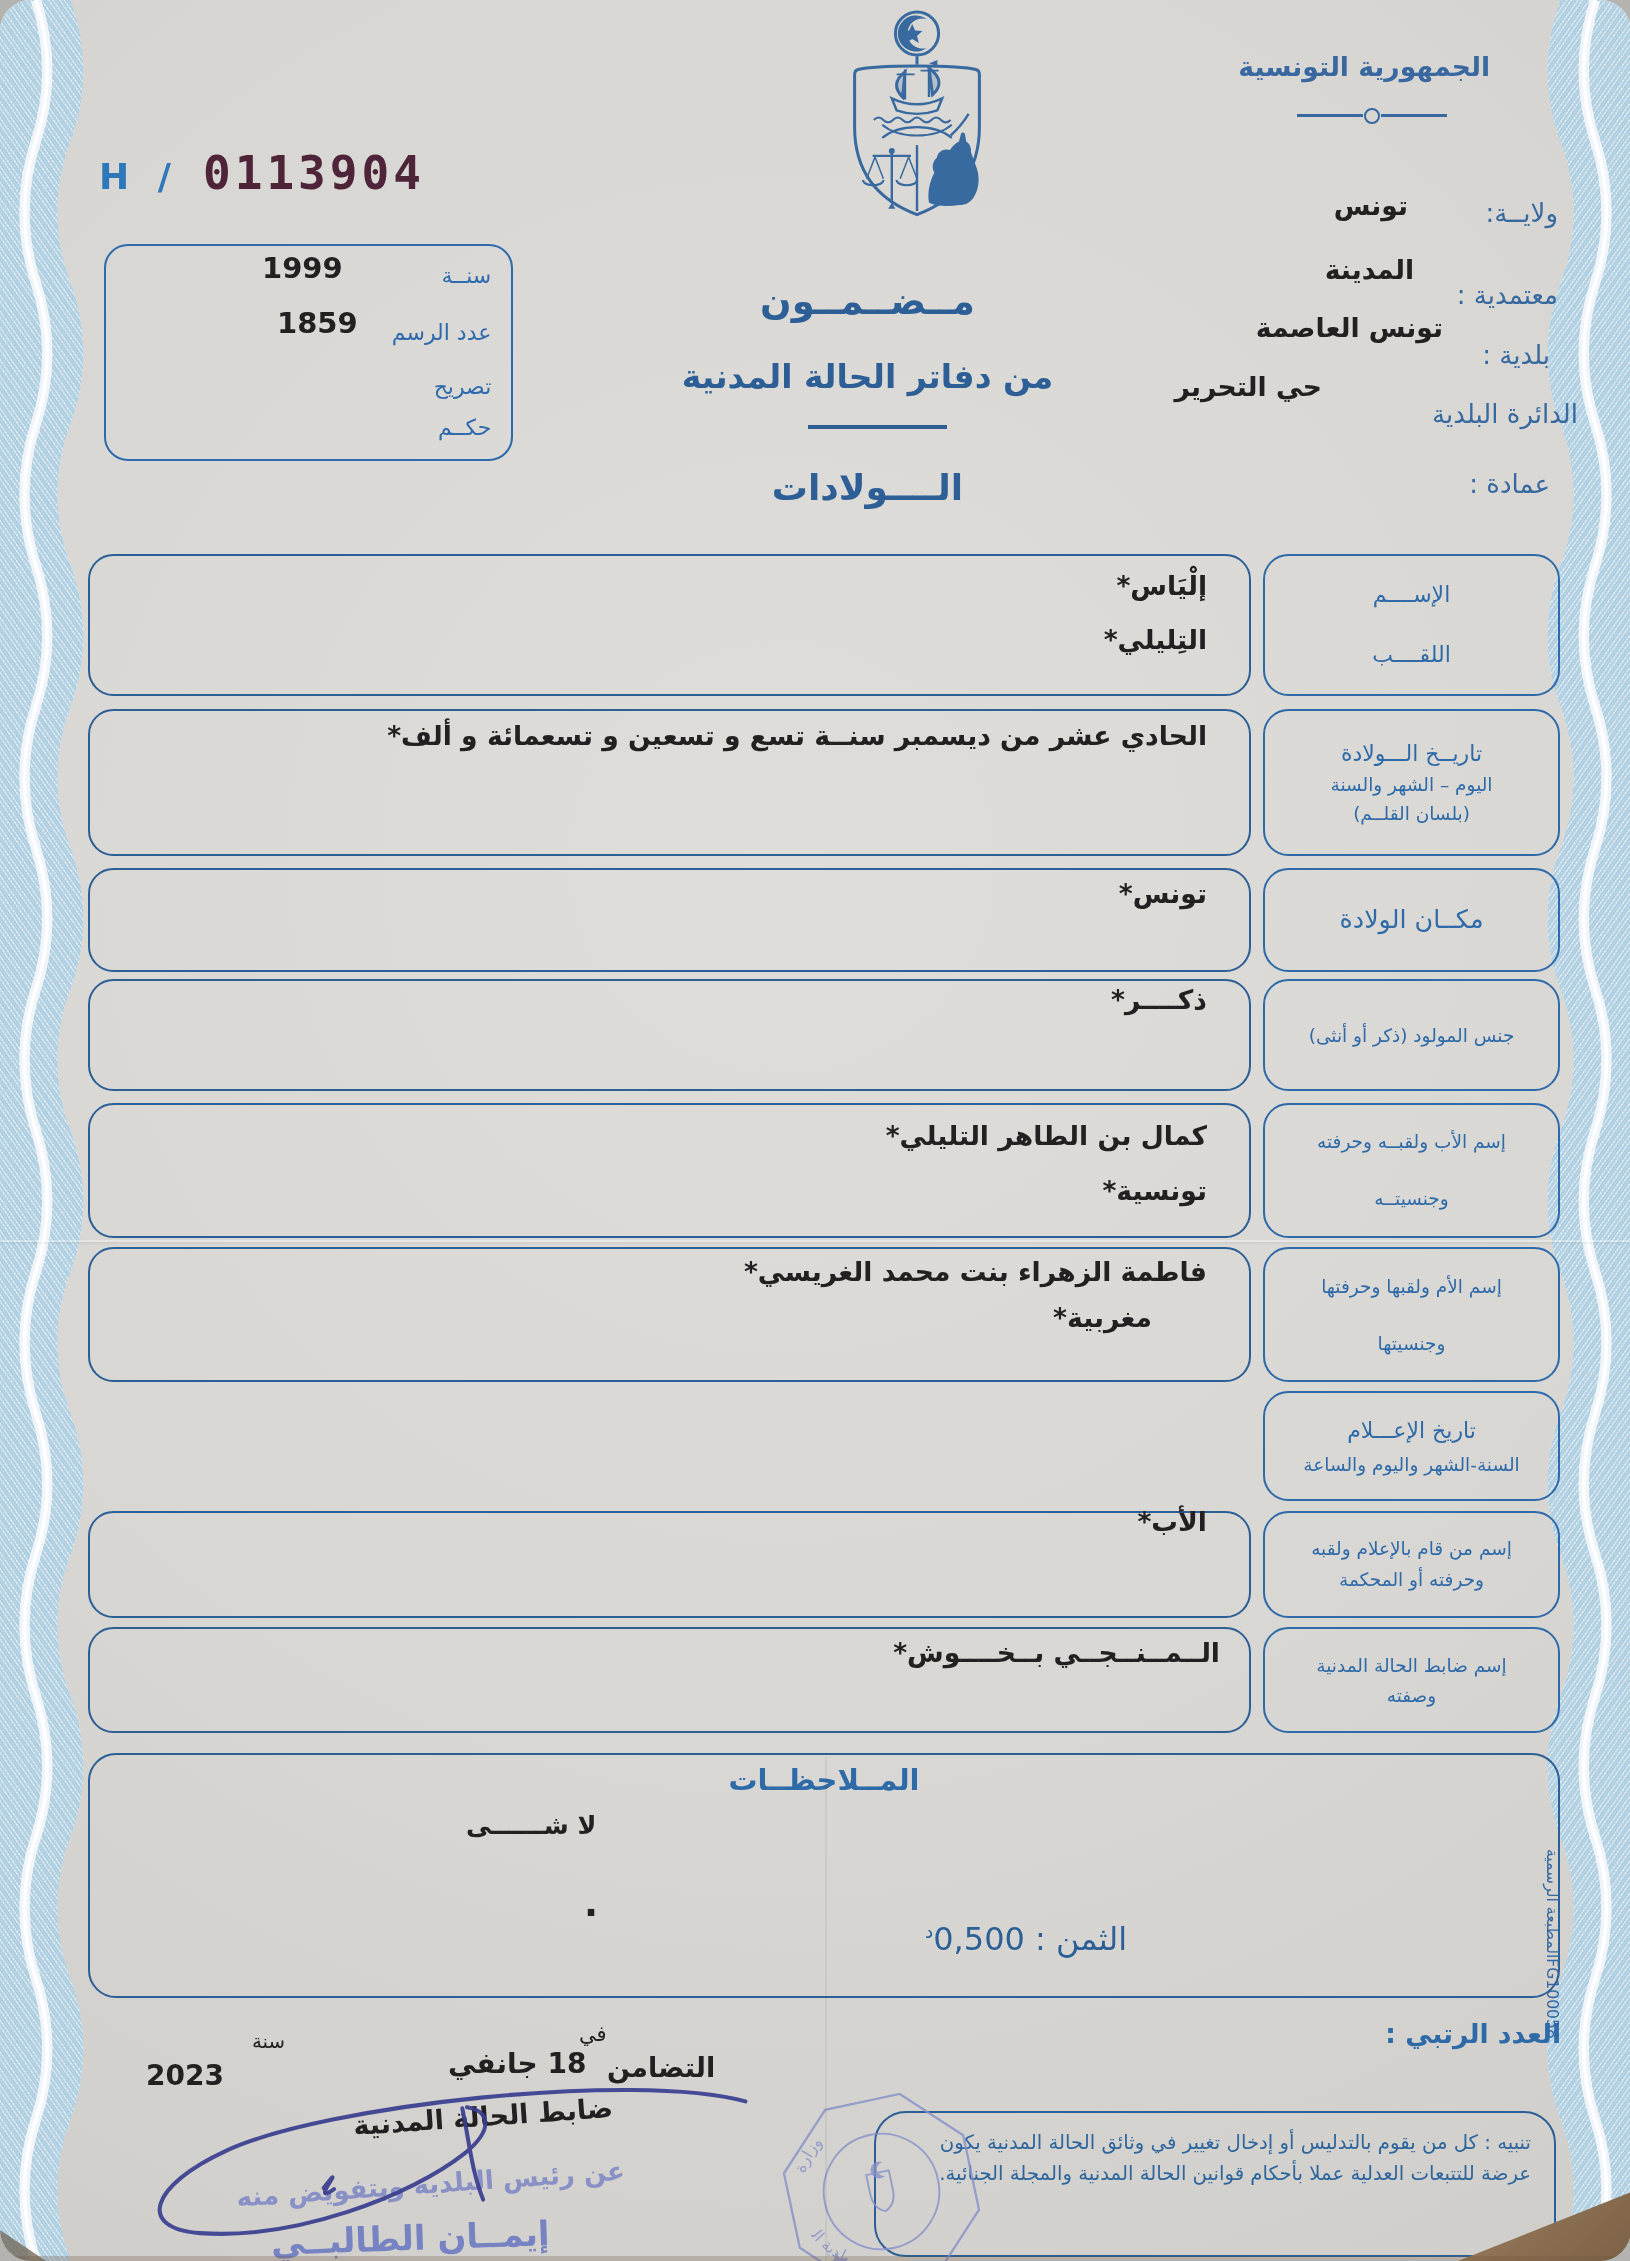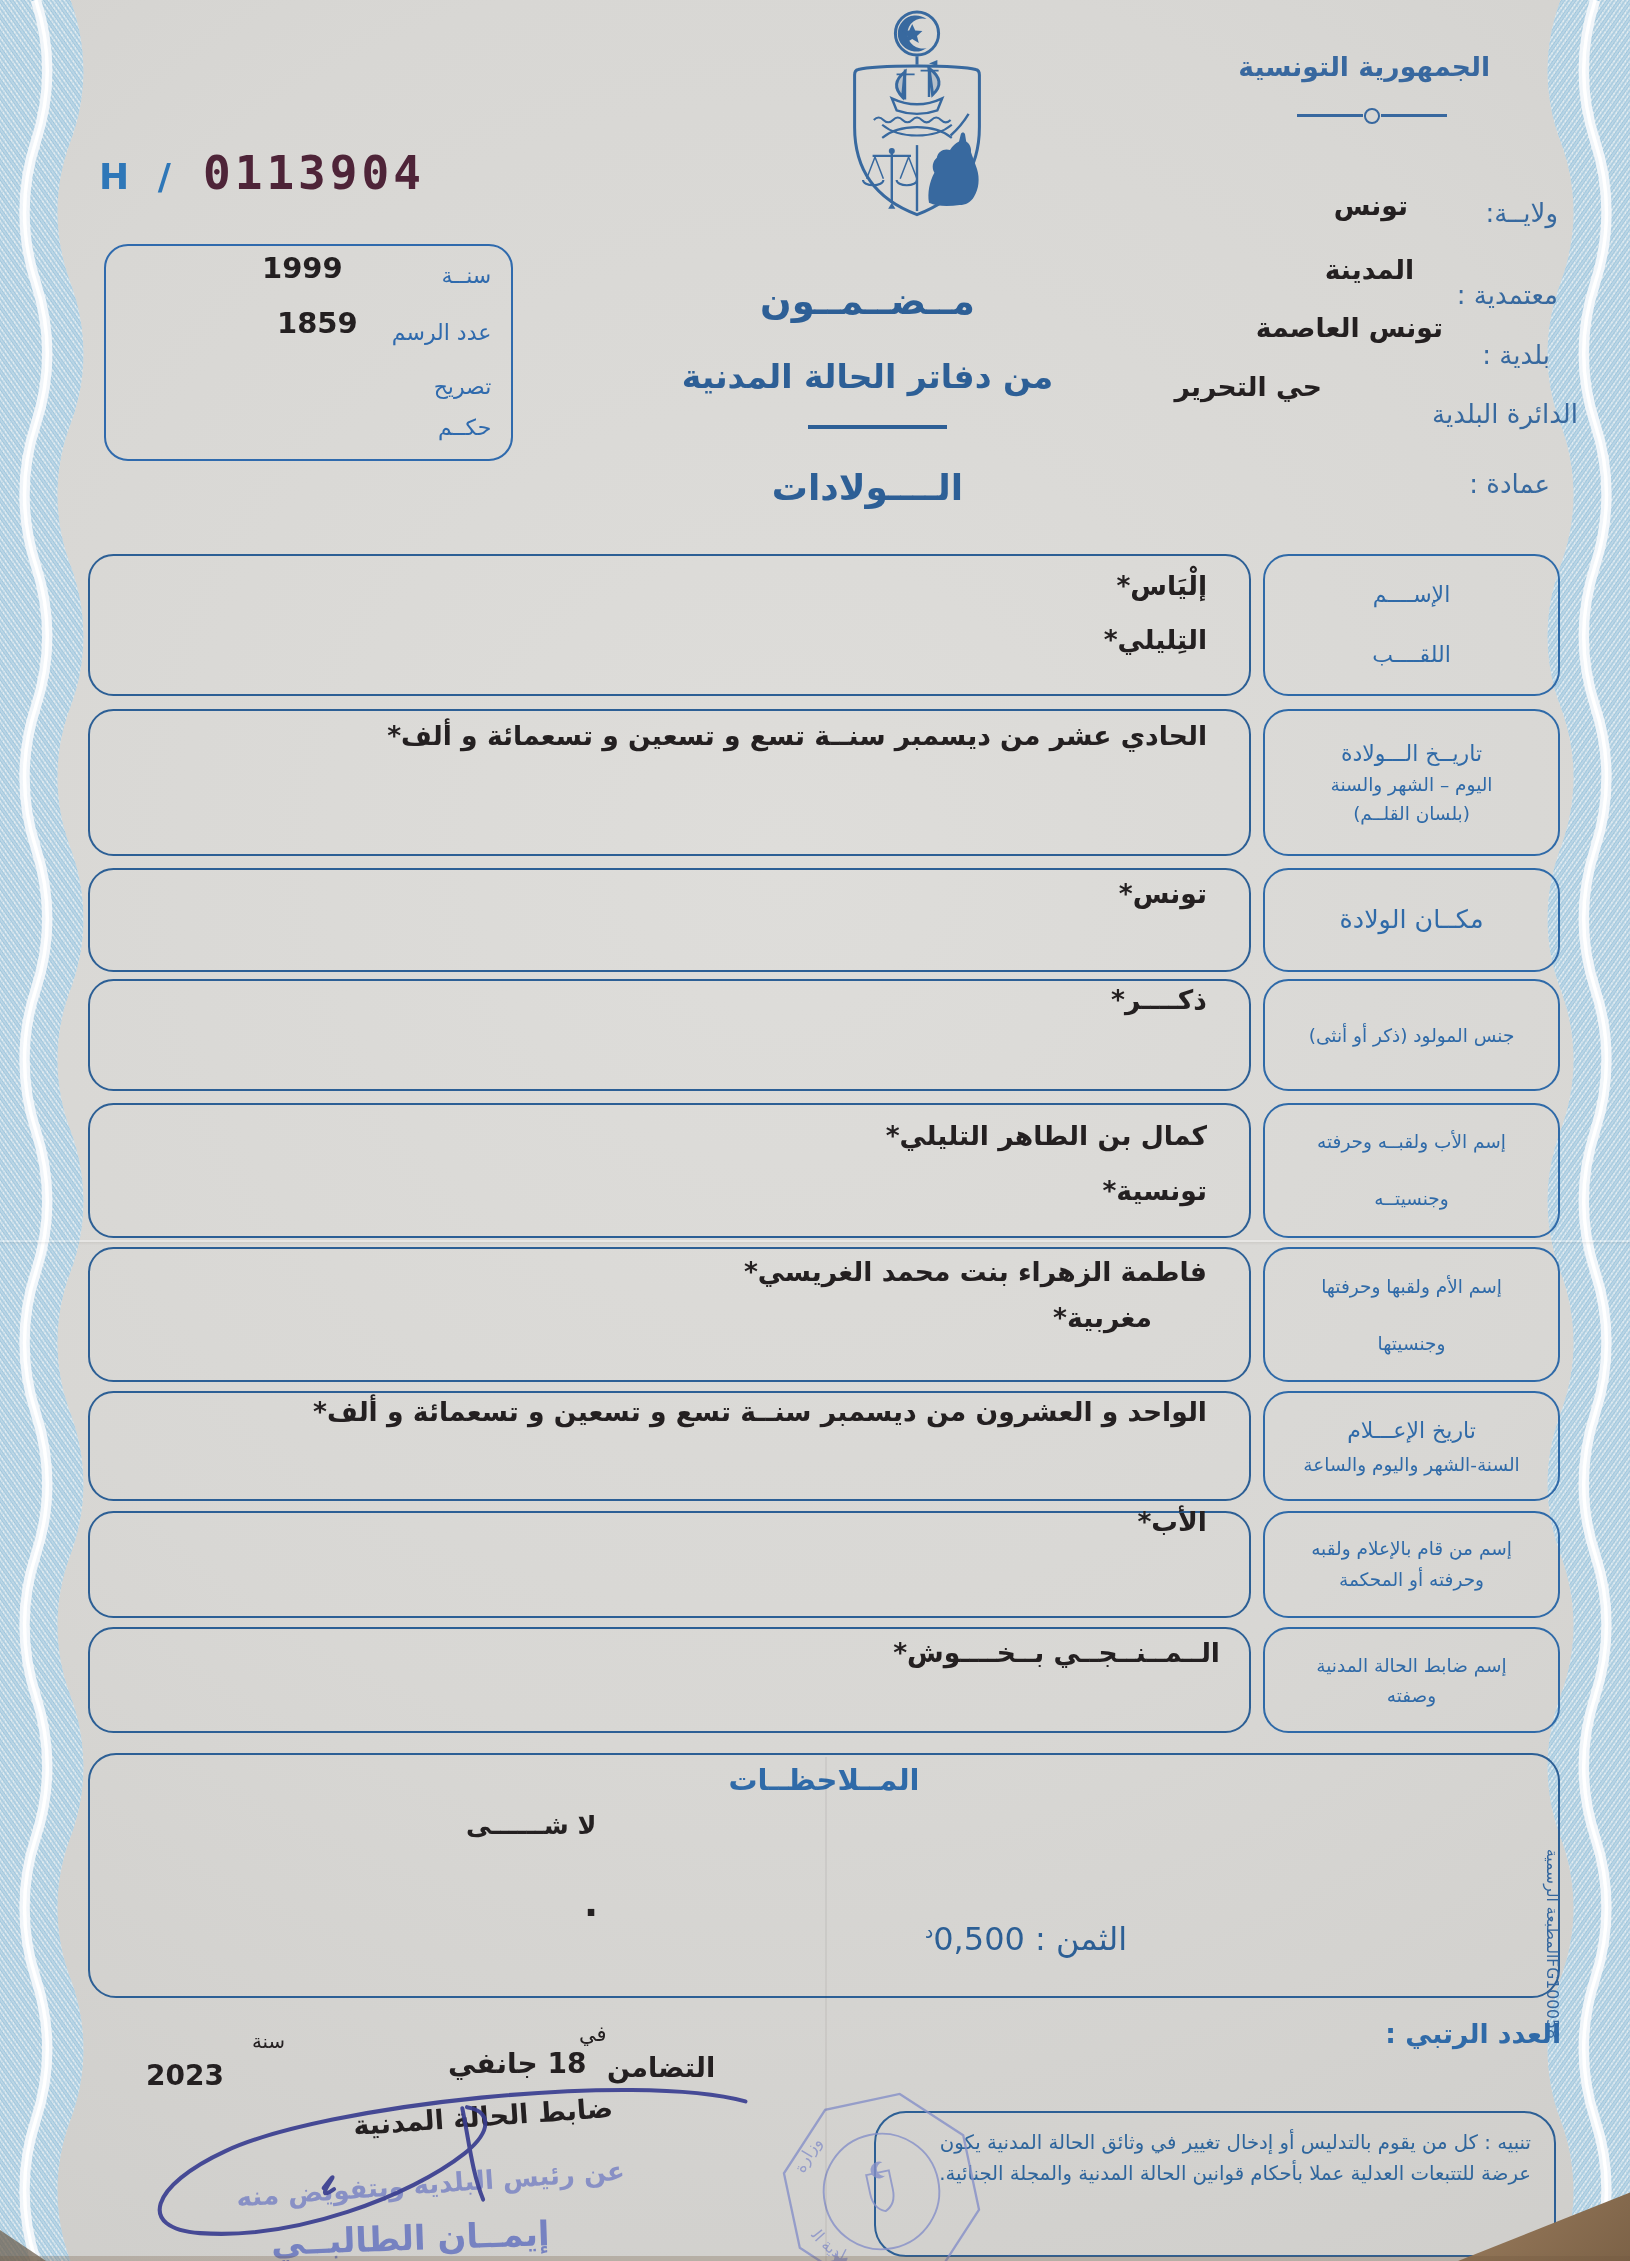--- a/index.html
+++ b/index.html
@@ -2,20 +2,21 @@
 <html lang="ar" style="font-size:9.2px"><head>
 <meta charset="utf-8">
 <style>
   html,body{margin:0;padding:0;background:#b5b3af;}
   .page{
     position:relative;width:1631px;height:2261px;overflow:hidden;
     background:radial-gradient(circle at 48% 38%, #deddda 0%, #d8d7d4 55%, #cfcecb 100%);
     font-family:"DejaVu Sans", sans-serif;
     direction:rtl;
     color:#262123;
+    border-radius:31px;
   }
   .abs{position:absolute;}
 
   
   .gborder{position:absolute;top:0;width:101px;height:2261px;}
   .gborder.right{right:0;transform:scaleX(-1);}
   .gborder.left{left:0;}
 
   
   .crest{left:827px;top:9.2px;width:180px;height:217px;}
@@ -249,25 +250,20 @@
           <span style="margin-right:55px;">مغربية*</span>
         </div>
       </div>
       <div class="lbox spread">
         <span class="sm">إسم الأم ولقبها وحرفتها</span>
         <span class="sm">وجنسيتها</span>
       </div>
     </div>
 
     <div class="row" style="height:110px;margin-bottom:9.2px;">
-      <div class="vbox">
-        <div class="v-pad" style="padding-top:2.3px;">
-          <span>الواحد و العشرون من ديسمبر سنــة تسع و تسعين و تسعمائة و ألف*</span>
-        </div>
-      </div>
       <div class="lbox" style="gap:8px;">
         <span>تاريخ الإعـــلام</span>
         <span class="sm">السنة-الشهر واليوم والساعة</span>
       </div>
     </div>
 
     <div class="row" style="height:107px;margin-bottom:9.8px;">
       <div class="vbox">
         <div class="v-pad" style="padding-top:0;position:relative;top:-7px;">
           <span>الأب*</span>

